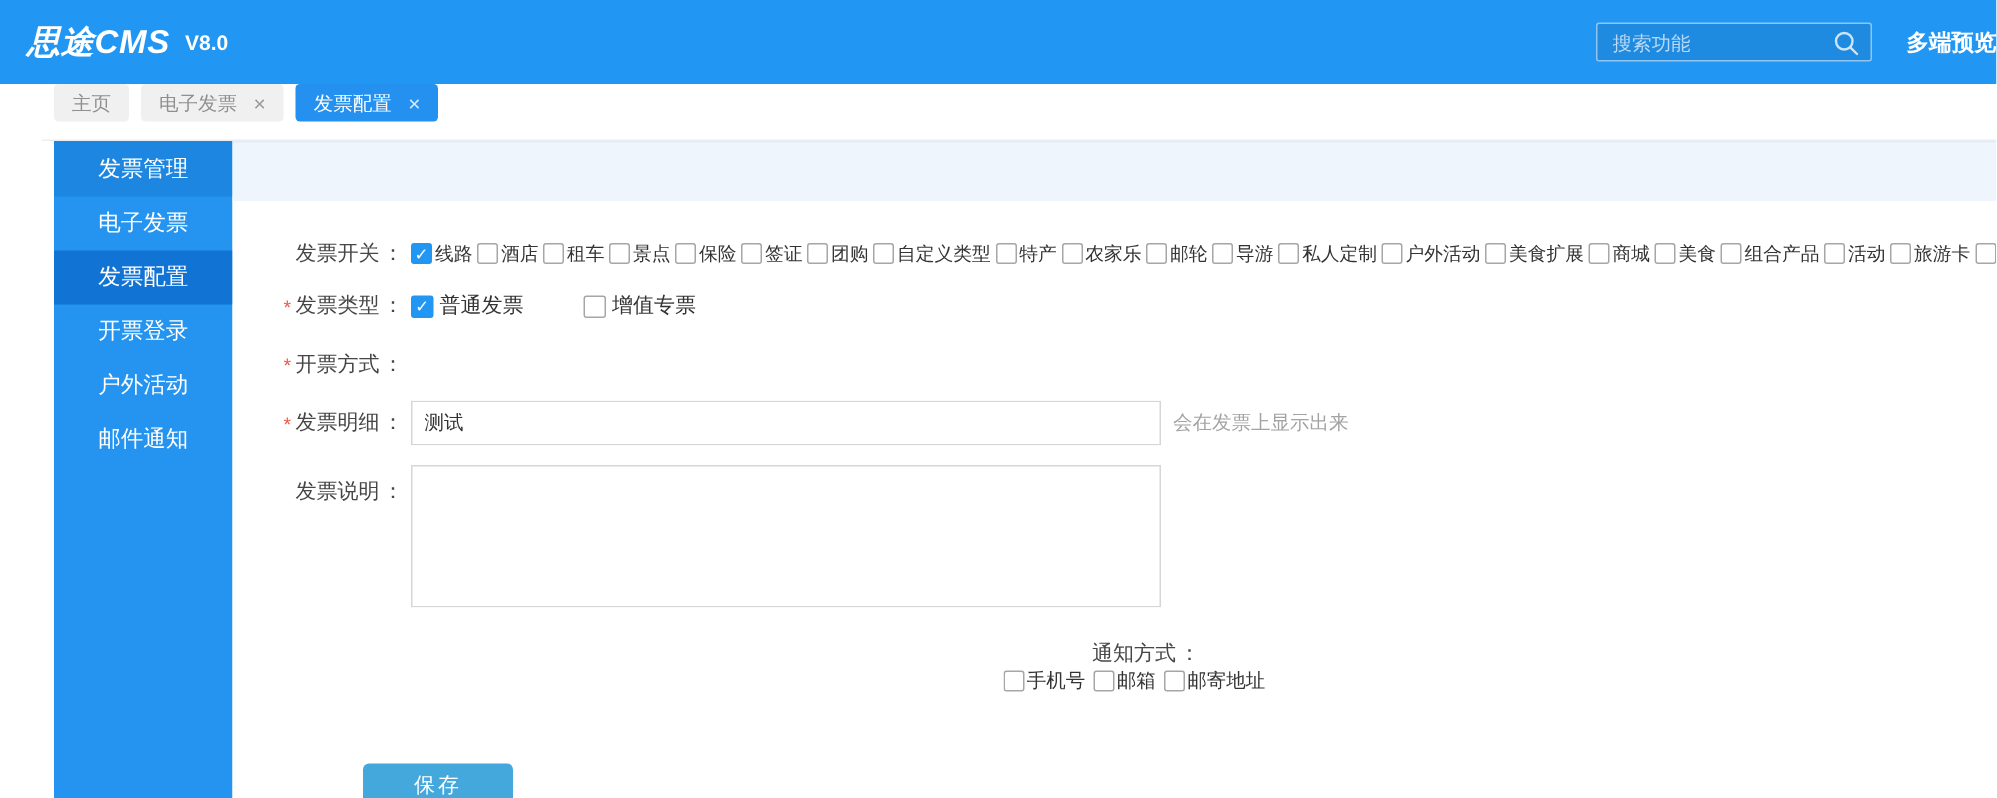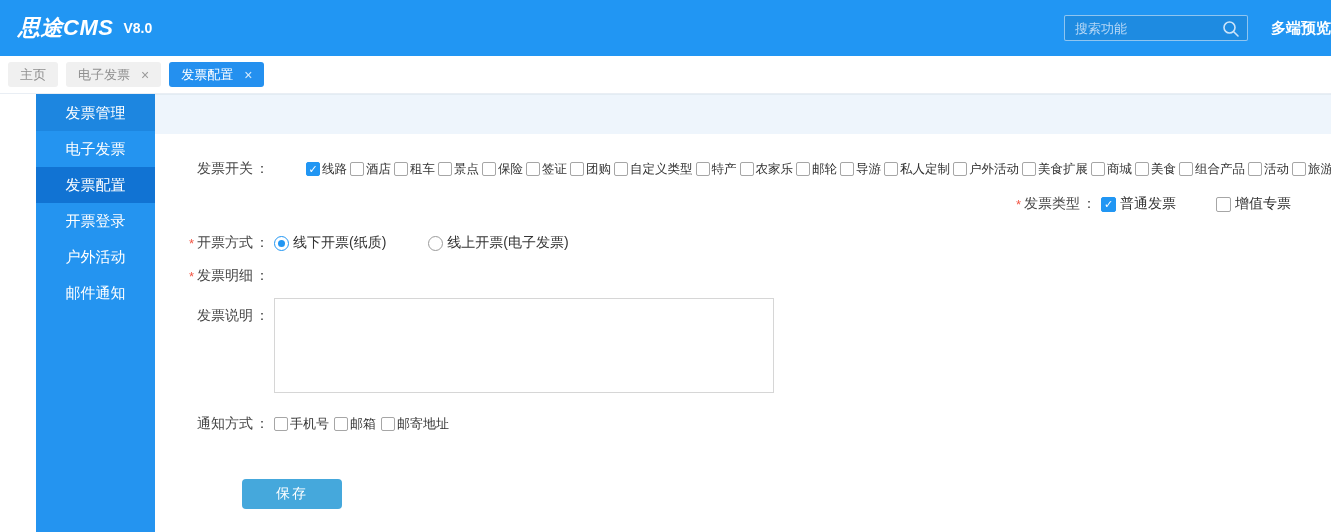--- a/index.html
+++ b/index.html
@@ -16,21 +16,21 @@
     border:1px solid rgba(255,255,255,0.5); border-radius:2px; margin-right:23px; }
   .search-box input { width:100%; height:100%; background:transparent; border:none; outline:none;
     color:#eaf4fd; font-size:13px; padding:0 32px 0 10px; font-family:inherit; }
   .search-box input::placeholder { color:#b9d9f6; }
   .search-icon { position:absolute; right:7px; top:4px; width:18px; height:18px; }
   .header-link { color:#fff; font-size:15px; font-weight:bold; white-space:nowrap;
     flex-shrink:0; text-decoration:none; cursor:pointer; }
 
   
   .tabbar { height:38px; background:#fff; border-bottom:1px solid #e9eef4;
-    display:flex; align-items:center; padding-left:8px; gap:8px; }
+    display:flex; align-items:flex-start; padding-left:8px; gap:8px;margin-left:28px; }
   .tab { height:25px; display:inline-flex; align-items:center; padding:0 12px;
     background:#f0f0f0; border-radius:3px; font-size:13px; color:#8f8f8f; cursor:pointer; }
   .tab .tab-close { margin-left:11px; font-size:14px; color:#9a9a9a; line-height:1; }
   .tab.active { background:#2490ef; color:#fff; }
   .tab.active .tab-close { color:#d9ecfd; }
 
   
   .app-body { display:flex; height:532px;padding-left:36px; }
   .sidebar { width:119px; flex-shrink:0; background:#2494f0; }
   .side-group { height:37px; line-height:37px; text-align:center; color:#fff;
@@ -42,27 +42,27 @@
   .content-band { height:40px; background:#eef5fc; border-top:1px solid #e3ecf3; }
 
   
   .form { padding:26px 0 0 26px; }
   .form-row { display:flex; align-items:center; white-space:nowrap; overflow:hidden; }
   .form-label { width:88px; flex-shrink:0; text-align:right; font-size:14px; color:#464646; }
   .form-label .req { color:#f25645; margin-right:3px; font-size:13px; vertical-align:middle; }
   .form-label .colon { margin-left:2px; }
   .form-ctrl { display:flex; align-items:center; margin-left:5px; overflow:hidden; }
 
-  .row-switch { margin-bottom:17px;gap:32px; }
-  .row-type   { margin-bottom:21px;justify-content:flex-end; }
+  .row-switch { margin-bottom:17px; }
+  .row-type   { margin-bottom:21px; }
   .row-method { margin-bottom:15px; }
   .row-detail { margin-bottom:13px; }
   .row-note   { margin-bottom:22px; align-items:flex-start; }
   .row-note .form-label { padding-top:9px; }
-  .row-notify { margin-bottom:46px; }
+  .row-notify { margin-bottom:46px;flex-direction:column; }
 
   .cb-item, .radio-item { display:inline-flex; align-items:center; cursor:pointer; color:#333; }
   .cb { width:14px; height:14px; border:1px solid #a6a6a6; border-radius:2px; background:#fff;
     display:inline-flex; align-items:center; justify-content:center; flex-shrink:0; margin-right:2px; }
   .cb.checked { background:#2196f3; border-color:#2196f3; color:#fff; font-size:11px; font-weight:bold; }
   .switch-group { font-size:12.5px; }
   .switch-group .cb-item { margin-right:3px; }
   .type-group { font-size:14px; }
   .type-group .cb-item { margin-right:40px; }
   .type-group .cb { width:15px; height:15px; margin-right:4px; }
@@ -240,35 +240,29 @@
               <span class="cb"></span>
               <span>增值专票</span>
             </label>
           </div>
       </div>
 
       <div class="form-row row-method">
         <div class="form-label">
           <span class="req">*</span><span>开票方式</span><span class="colon">：</span>
         </div>
-        <div class="form-ctrl" id="method-options">
-            <label class="radio-item">
-              <span class="radio selected"></span>
-              <span>线下开票(纸质)</span>
-            </label>
-            <label class="radio-item">
-              <span class="radio"></span>
-              <span>线上开票(电子发票)</span>
-            </label>
-          </div>
       </div>
 
       <div class="form-row row-detail">
         <div class="form-label">
           <span class="req">*</span><span>发票明细</span><span class="colon">：</span>
+        </div>
+        <div class="form-ctrl">
+          <input type="text" class="text-input" value="测试" style="">
+          <span class="hint">会在发票上显示出来</span>
         </div>
       </div>
 
       <div class="form-row row-note">
         <div class="form-label">
           <span>发票说明</span><span class="colon">：</span>
         </div>
         <div class="form-ctrl">
           <textarea class="note-textarea" style=""></textarea>
         </div>

